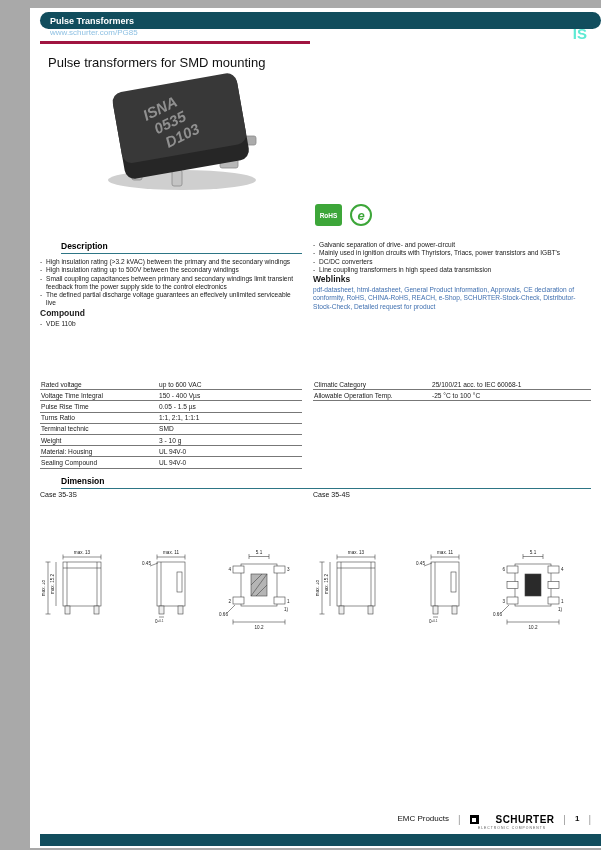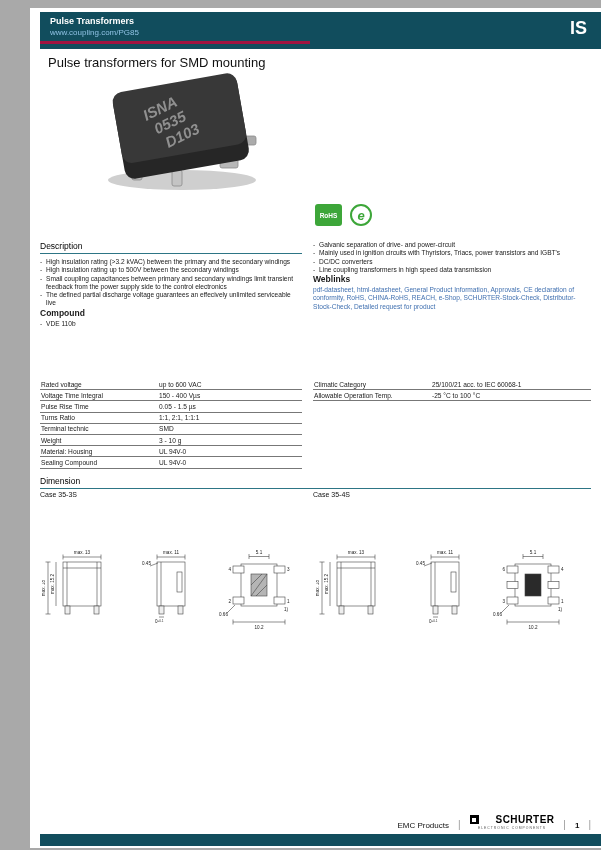--- a/index.html
+++ b/index.html
@@ -10,28 +10,29 @@
     position:relative;
     overflow:hidden;
     color:#1a1a1a;
   }
   .page {
     position:absolute; left:30px; top:8px; width:571px; height:840px;
     background:#ffffff;
   }
   
   .header {
-    position:absolute; left:10px; top:4px; right:0; height:37px;
+    position:absolute; left:10px; top:4px; right:0; height:17px;
     background:var(--teal,#114d5d);
     display:flex; justify-content:space-between; align-items:flex-start;
     padding:4px 14px 0 10px;
+    border-radius:10px;
   }
   .header-title { font-size:9px; font-weight:bold; color:#fff; }
   .header-url { font-size:8px; color:var(--header_link,#8fc1e3); text-decoration:none; display:block; margin-top:2px; }
-  .header-product { font-size:18px; font-weight:bold; color:#ffffff; margin-top:2px; }
+  .header-product { font-size:15px; font-weight:bold; color:#5eead4; margin-top:9px; }
   .accent-line { position:absolute; left:10px; top:33px; width:270px; height:3px; background:var(--crimson,#a01440); }
   .subtitle { position:absolute; left:18px; top:47px; font-size:13px; color:#111; }
 
   .photo { position:absolute; left:62px; top:54px; width:178px; height:138px; }
 
   .badges { position:absolute; left:285px; top:196px; display:flex; gap:8px; align-items:center; }
   .rohs-badge {
     width:27px; height:22px; background:var(--green,#3da639); border-radius:3px;
     display:flex; align-items:center; justify-content:center;
     color:#fff; font-size:6.5px; font-weight:bold;
@@ -39,23 +40,23 @@
   .e-badge {
     width:22px; height:22px; border:2px solid var(--green,#3da639); border-radius:50%;
     display:flex; align-items:center; justify-content:center;
     color:var(--green,#3da639); font-size:13px; font-weight:bold; font-style:italic;
   }
 
   
   .col-left  { position:absolute; left:10px;  top:233px; width:262px; }
   .col-right { position:absolute; left:283px; top:233px; width:278px; }
   .section-title {
-    font-size:8.5px; font-weight:normal; color:#000;
+    font-size:8.5px; font-weight:bold; color:#000;
     border-bottom:1.4px solid var(--rule,#2d7585);
-    padding-bottom:2px; margin-bottom:4px;
+    padding-bottom:2px; margin-bottom:4px;margin-left:21px;
   }
   .sub-title { font-size:8.5px; font-weight:bold; margin-bottom:2px; }
   .li { font-size:6.6px; line-height:8.3px; color:#1a1a1a; padding-left:6px; position:relative; }
   .li::before { content:"-"; position:absolute; left:0; top:0; }
   .weblinks { font-size:6.6px; line-height:8.3px; color:var(--link,#4070b0); }
   .weblink { color:var(--link,#4070b0); text-decoration:none; }
 
   
   .tech-title { position:absolute; left:10px; top:356px; right:10px; }
   .tech-left  { position:absolute; left:10px;  top:371px; width:262px; }
@@ -75,42 +76,42 @@
   .dim-svg text { font-size:4.6px; fill:#222; font-family:"Liberation Sans", sans-serif; }
   .dim-svg line, .dim-svg rect, .dim-svg path { stroke:#444; stroke-width:0.6; fill:none; }
   .dim-svg rect.pad { fill:#fff; }
   .dim-svg rect.core { fill:#b5b5b5; }
   .dim-svg rect.blackcore { fill:#2a2a2a; }
   .dim-svg rect.pin { fill:#eee; }
 
   
   .footer {
     position:absolute; right:10px; bottom:18px;
-    display:flex; align-items:flex-end; gap:9px;
+    display:flex; align-items:flex-start; gap:9px;
   }
   .footer-text { font-size:8px; color:#111; }
   .sep { font-size:10px; color:#999; }
   .brand { display:flex; flex-direction:column; align-items:center; }
   .brand-row { display:flex; align-items:center; gap:17px; }
   .brand-mark { width:9px; height:9px; background:#000; position:relative; display:inline-block; }
   .brand-mark::after { content:""; position:absolute; left:2.5px; top:2.5px; width:4px; height:4px; background:#fff; }
   .brand-name { font-size:10px; font-weight:bold; letter-spacing:0.4px; color:#000; }
   .brand-sub { font-size:3.4px; letter-spacing:1px; color:#555; margin-top:1px; }
   .footer-page { font-size:8px; font-weight:bold; color:#111; }
   .bottom-bar { position:absolute; left:10px; right:0; bottom:2px; height:12px; background:var(--teal,#114d5d); }
 </style>
 </head>
 <body>
 
 <div class="page">
 
   <div class="header">
     <div>
       <div class="header-title">Pulse Transformers</div>
-      <a class="header-url" href="#">www.coupling.com/PG85</a>
+      <a class="header-url" href="#">www.schurter.com/PG85</a>
     </div>
     <div class="header-product">IS</div>
   </div>
   <div class="accent-line"></div>
   <div class="subtitle">Pulse transformers for SMD mounting</div>
 
   <div class="photo">
     <svg width="178" height="138" viewBox="0 0 178 138">
       <ellipse cx="90" cy="118" rx="74" ry="10" fill="#cfcfcf"></ellipse>
       <rect x="40" y="100" width="10" height="18" rx="2" fill="#b8b8b8" stroke="#8a8a8a" stroke-width="0.8"></rect>

